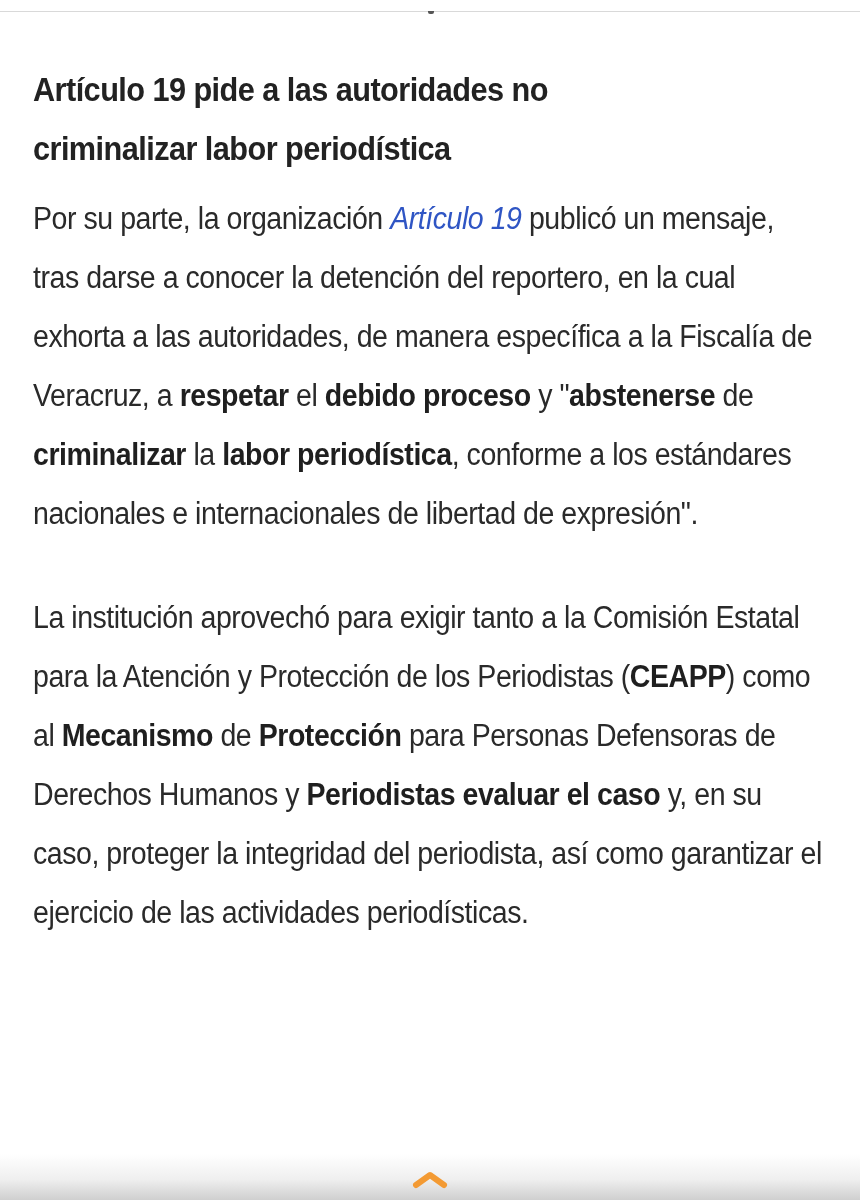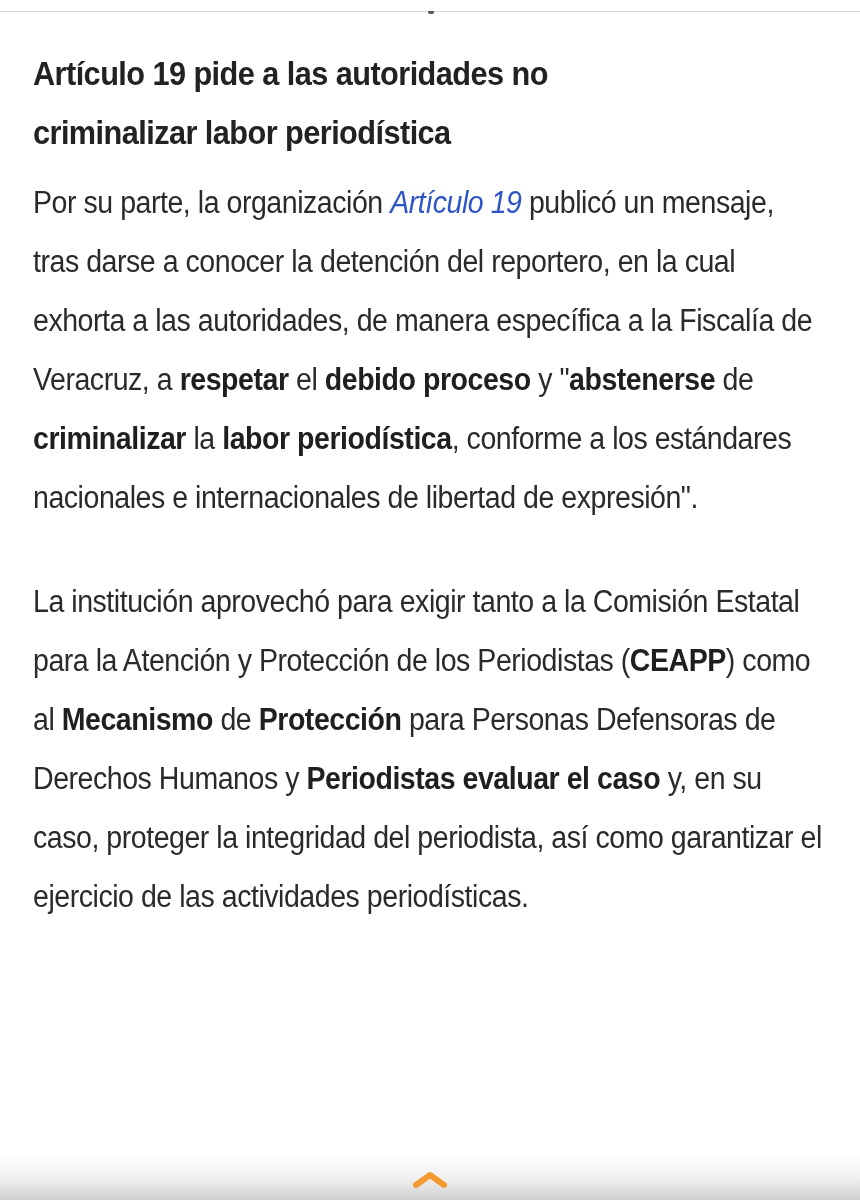--- a/index.html
+++ b/index.html
@@ -22,21 +22,21 @@
     }
     .top-notch {
       position: absolute;
       left: 428px; top: 11px;
       width: 6px; height: 3px;
       background: #555;
       border-radius: 0 0 2px 2px;
     }
     .article {
       position: absolute;
-      left: 33px; top: 44px;
+      left: 33px; top: 60px;
       width: 800px;
     }
     .headline {
       font-family: "Liberation Sans", sans-serif;
       font-weight: bold;
       font-size: 33px;
       line-height: 59px;
       color: #222222;
       letter-spacing: -0.6px;
       transform: scaleX(0.93);

